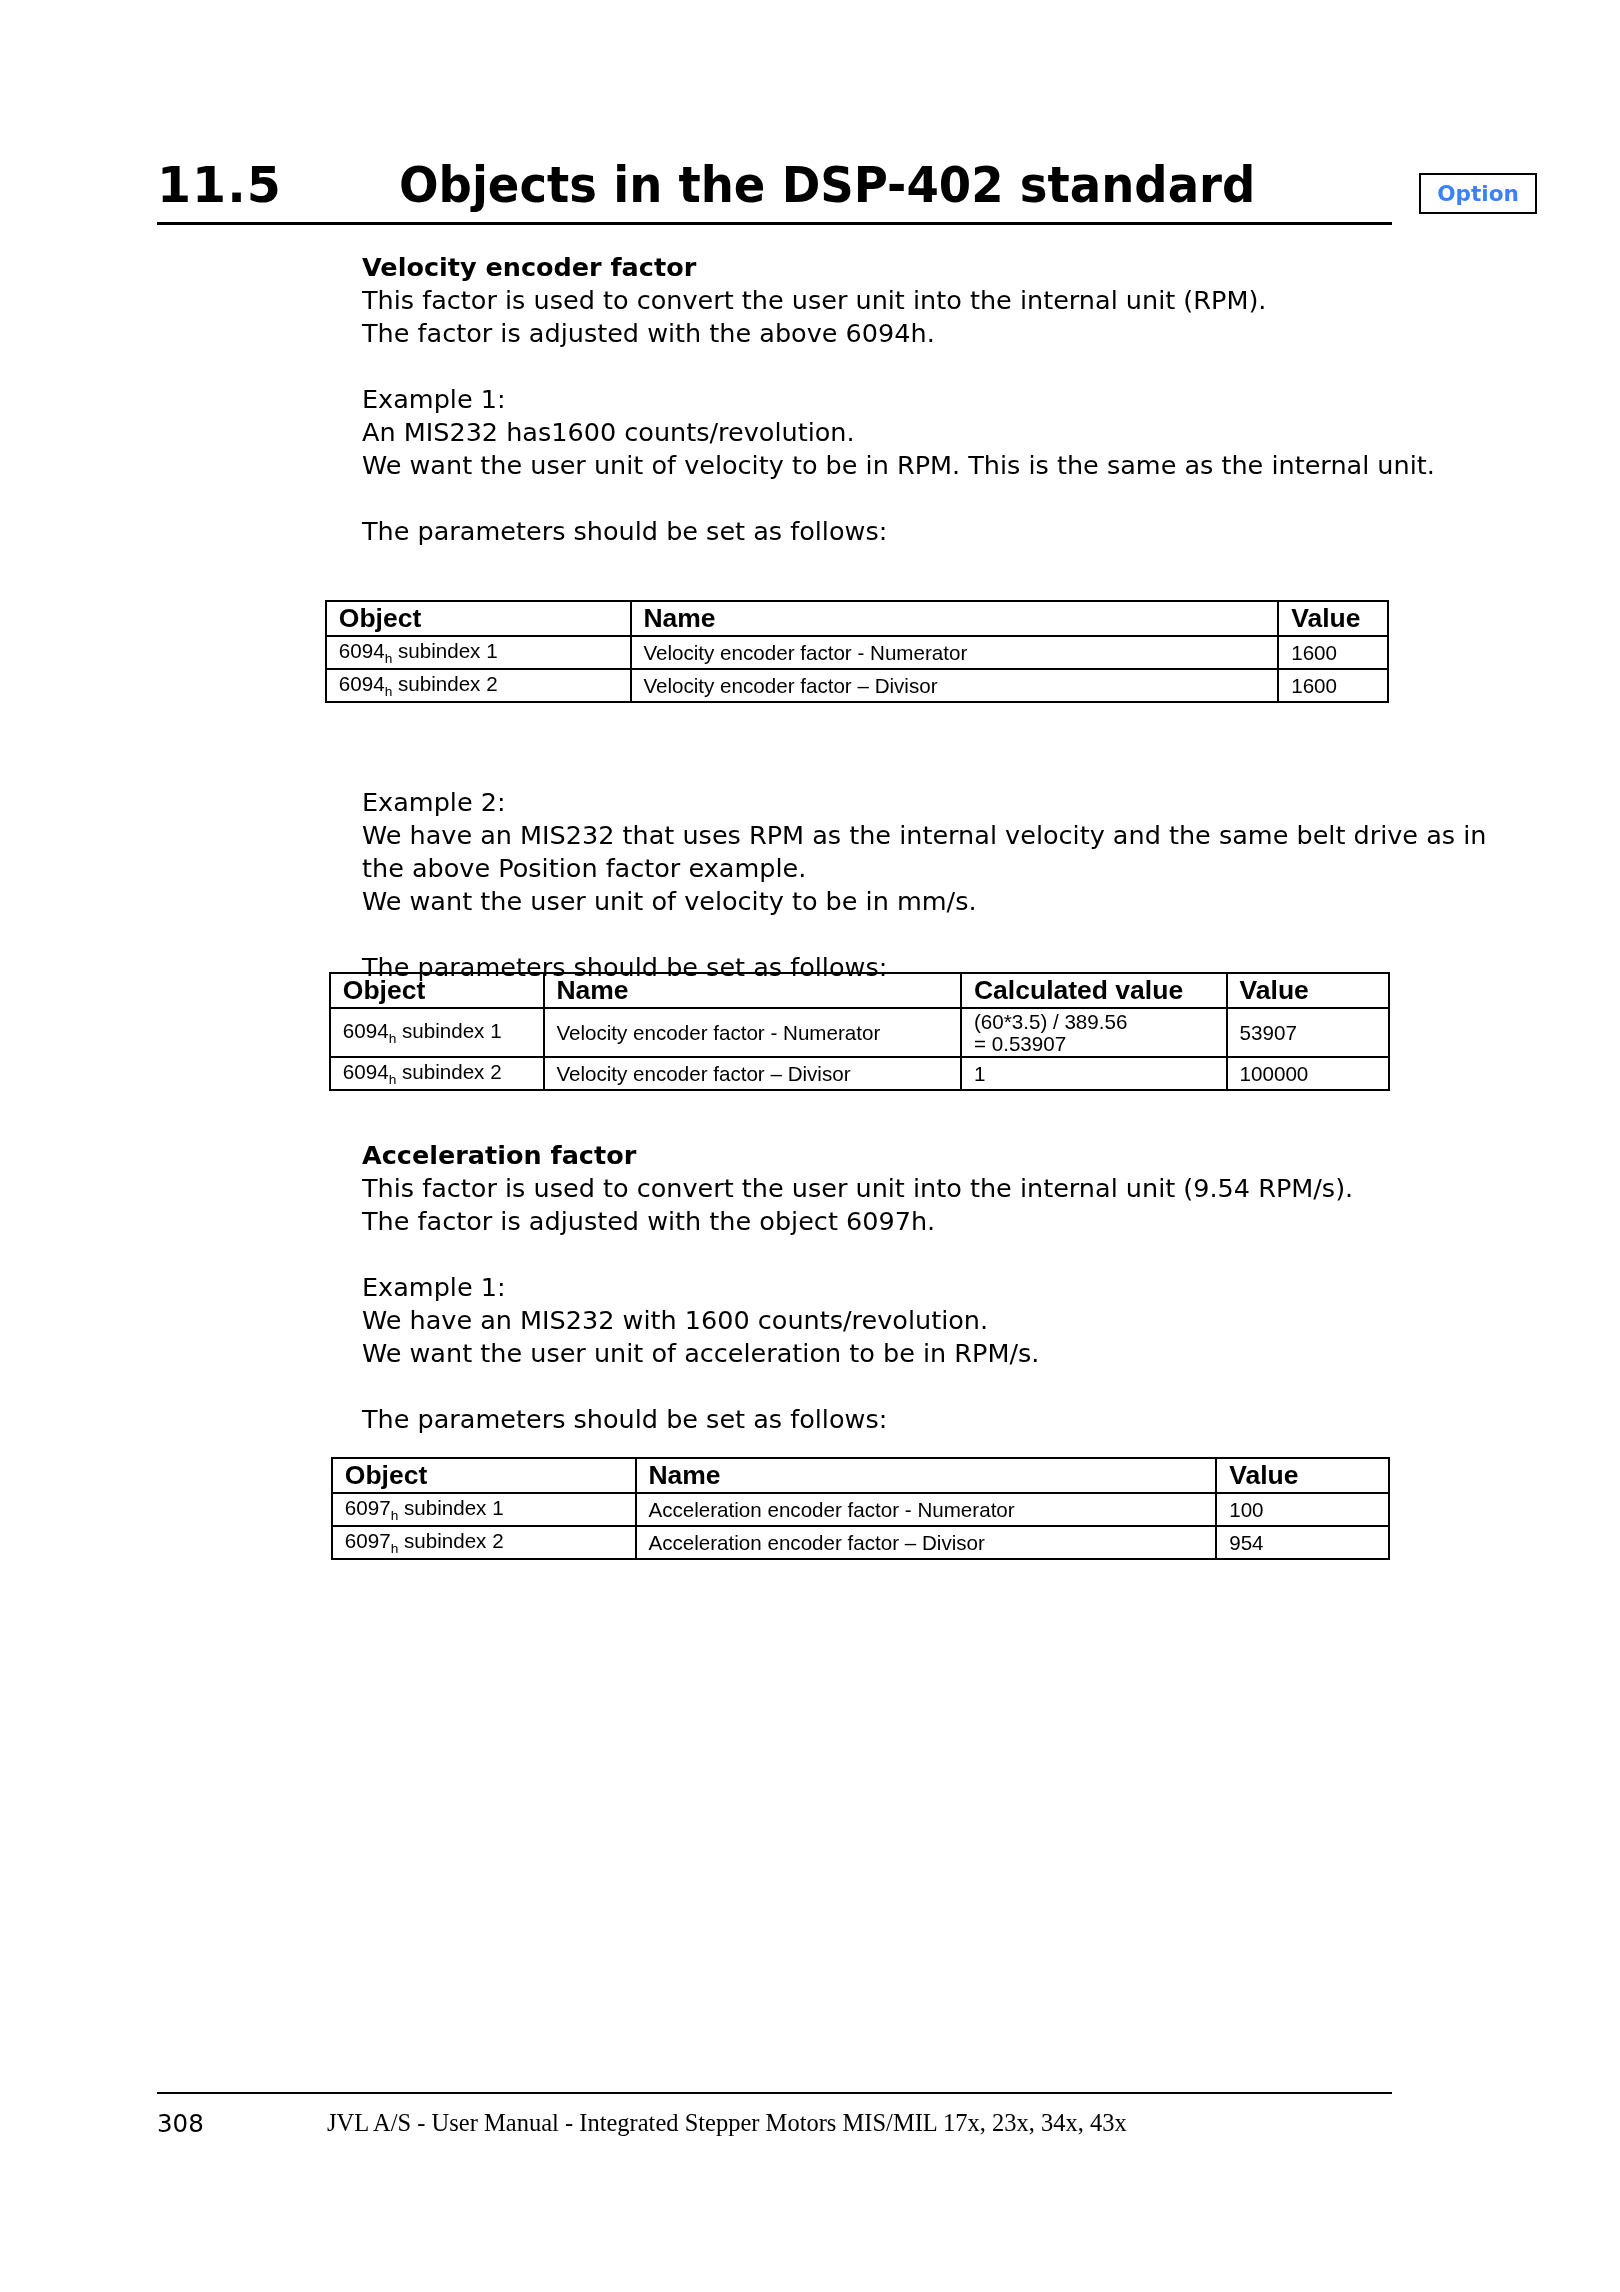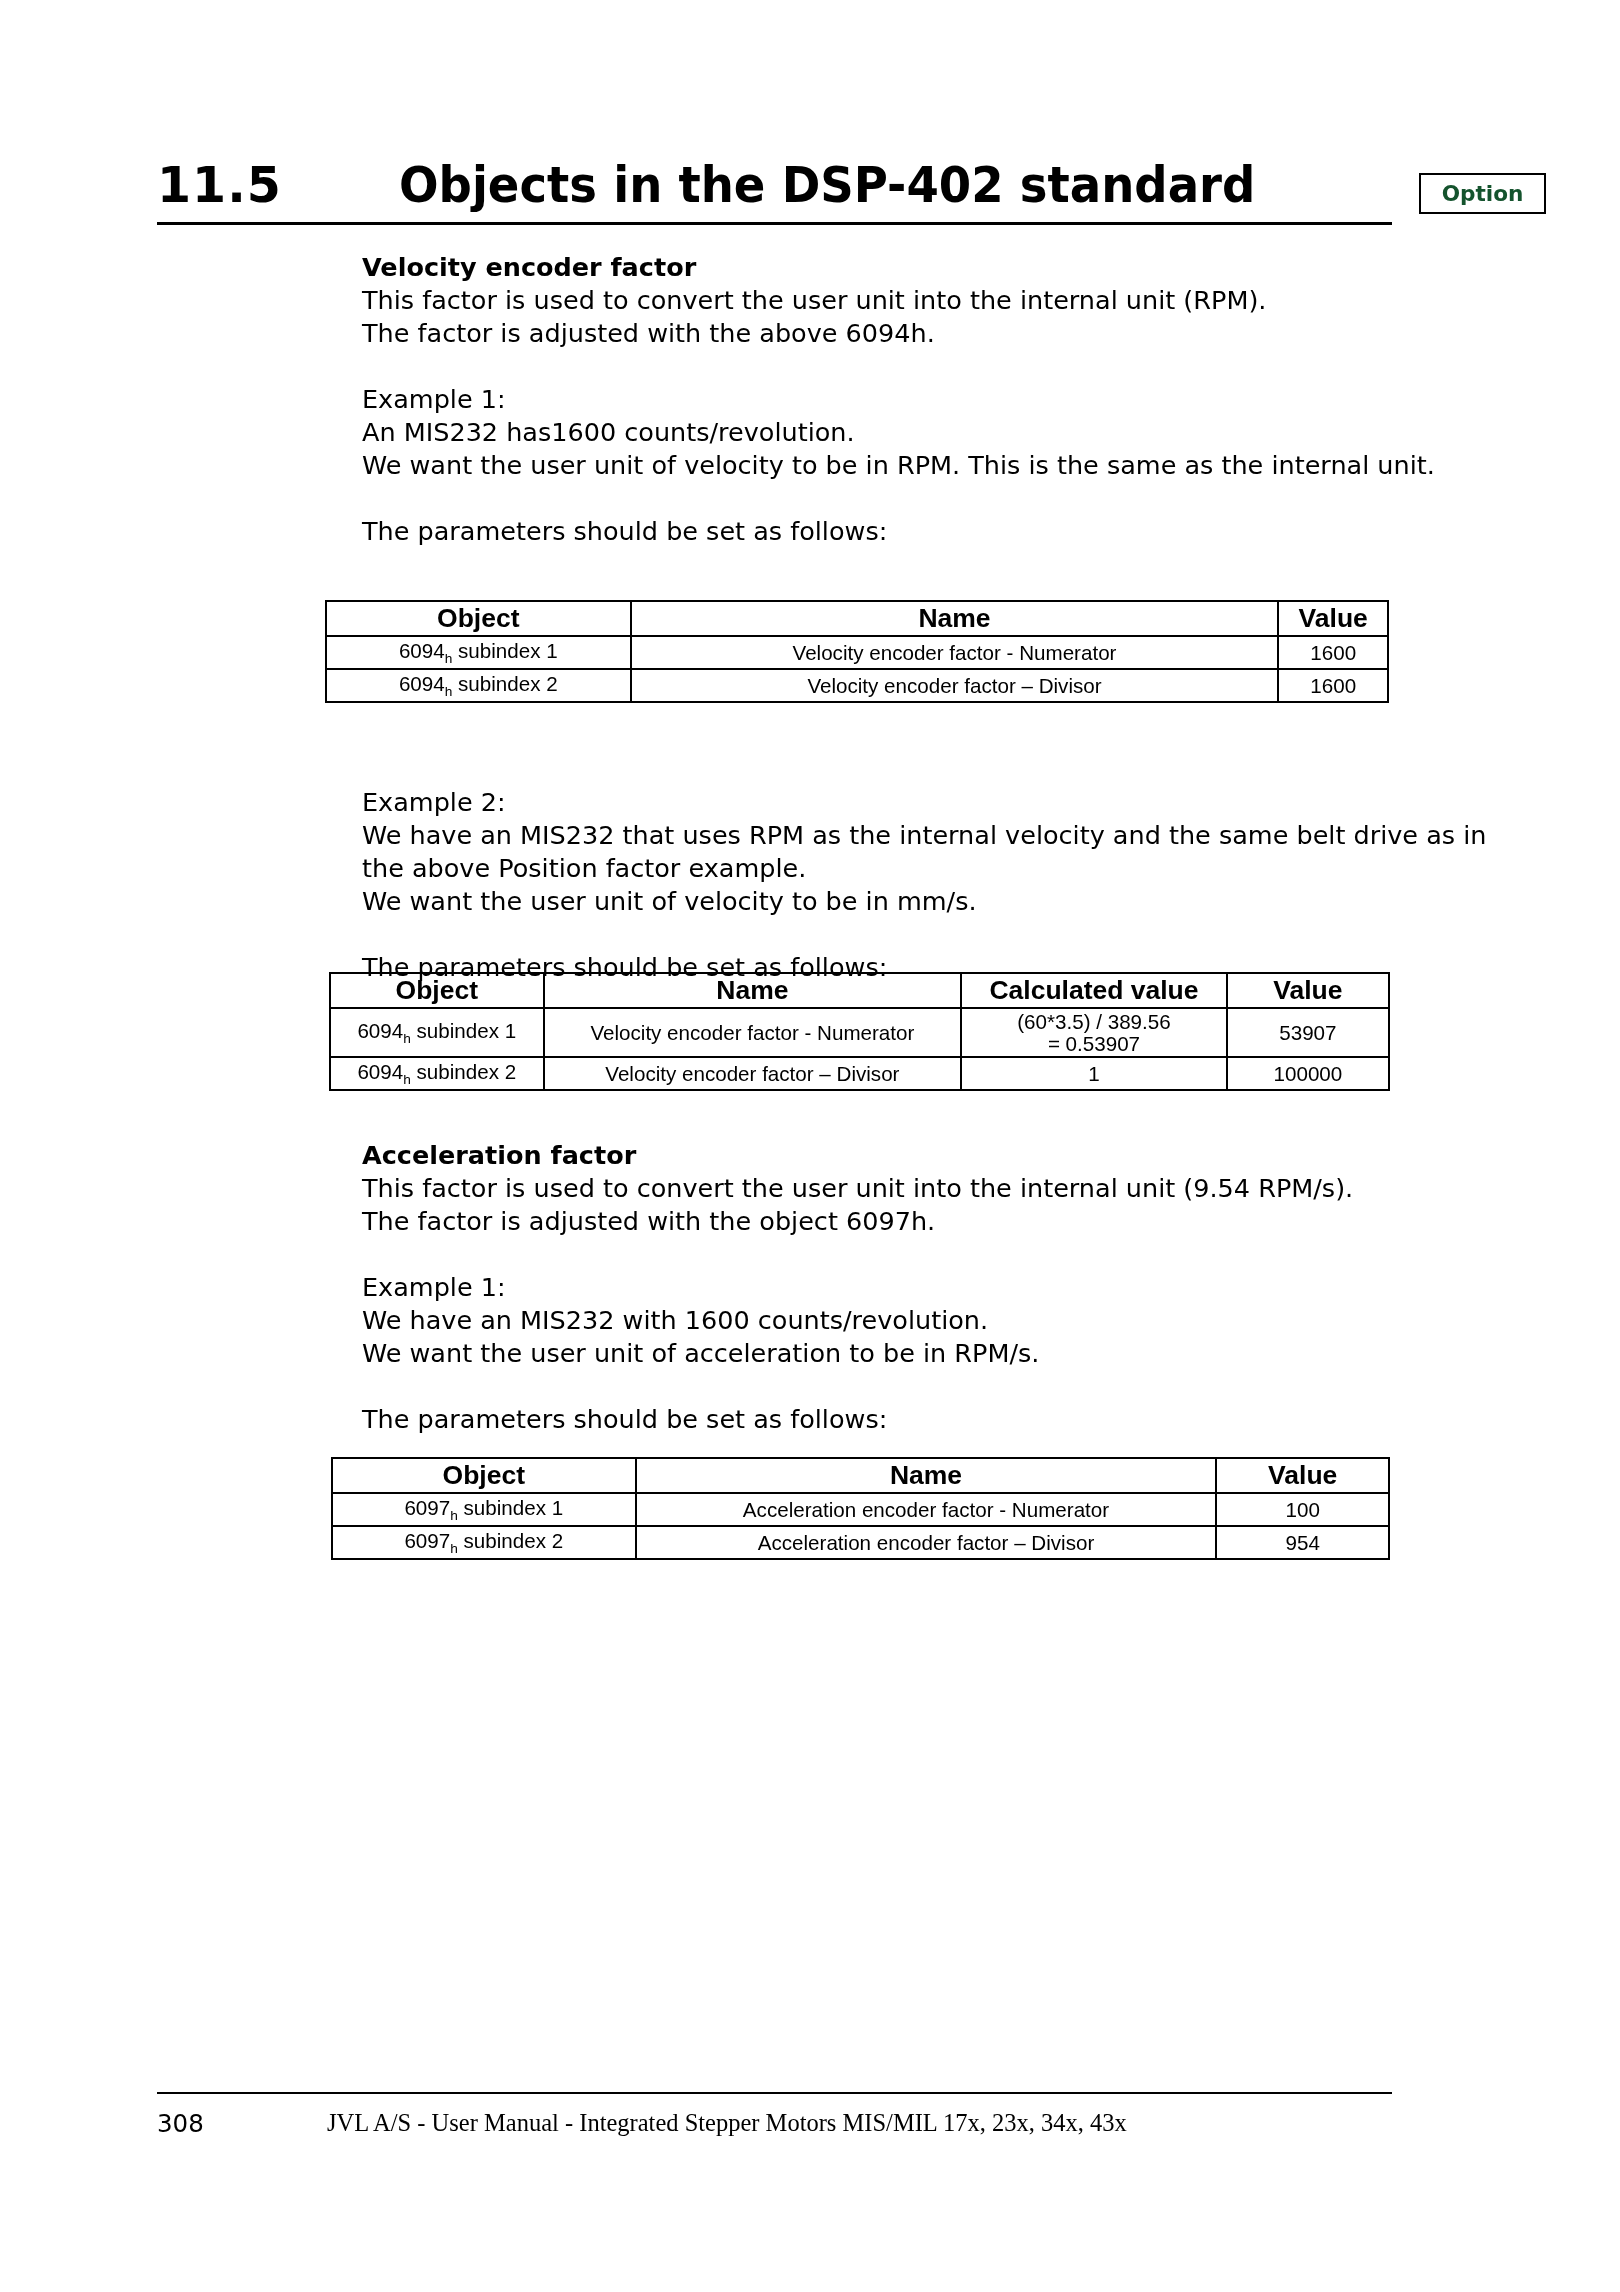--- a/index.html
+++ b/index.html
@@ -1,26 +1,26 @@
 <!DOCTYPE html>
 <html><head>
 <meta charset="utf-8">
 <style>
   html, body { margin:0; padding:0; background:#fff; }
   body { width:1620px; height:2293px; position:relative; font-family:"Liberation Sans", sans-serif; color:#000; }
   .heading { position:absolute; left:157px; top:157px; width:1235px; height:65px; }
   .h-num { position:absolute; left:0; top:0; font-family:"DejaVu Sans", sans-serif; font-weight:bold; font-size:49px; letter-spacing:1px; }
   .h-title { position:absolute; left:242px; top:0; font-family:"DejaVu Sans", sans-serif; font-weight:bold; font-size:49px; letter-spacing:0px; transform:scaleX(0.95); transform-origin:left; }
-  .option-box { position:absolute; left:1262px; top:15.7px; width:127px; height:41px; border:2px solid #000; box-sizing:border-box; display:flex; align-items:center; justify-content:center; color:#14532d; font-weight:bold; font-size:21.6px; font-family:"DejaVu Sans", sans-serif; }
+  .option-box { position:absolute; left:1262px; top:15.7px; width:118px; height:41px; border:2px solid #000; box-sizing:border-box; display:flex; align-items:center; justify-content:center; color:#3b82f6; font-weight:bold; font-size:21.6px; font-family:"DejaVu Sans", sans-serif; }
   .h-rule { position:absolute; left:157px; top:222px; width:1235px; height:2.9px; background:#000; }
   .body-text { position:absolute; left:329px; font-family:"DejaVu Sans", sans-serif; font-size:25.5px; line-height:33px; width:1078px; }
   .sub-head { font-weight:bold; }
   .line { white-space:nowrap;margin-left:33px; }
   table { position:absolute; border-collapse:collapse; border:2.9px solid #000; font-family:"Liberation Sans", sans-serif; }
-  th, td { border:2px solid #000; text-align:center; padding:0 11.8px; vertical-align:middle; }
+  th, td { border:2px solid #000; text-align:left; padding:0 11.8px; vertical-align:middle; }
   th { font-weight:bold; font-size:26.5px; height:33px; }
   td { font-size:20.6px; height:31px;margin-top:15px; }
   th:first-child, td:first-child { border-left:2.9px solid #000; }
   sub { font-size:13.7px; }
   .footer-rule { position:absolute; left:157px; top:2092px; width:1235px; height:2px; background:#000; }
   .footer-page { position:absolute; left:157px; top:2109px; font-family:"DejaVu Sans", sans-serif; font-size:24.5px; }
   .footer-text { position:absolute; left:327px; top:2109px; font-family:Liberation Serif, serif; font-size:24.5px; white-space:nowrap; }
 </style>
 </head>
 <body>

